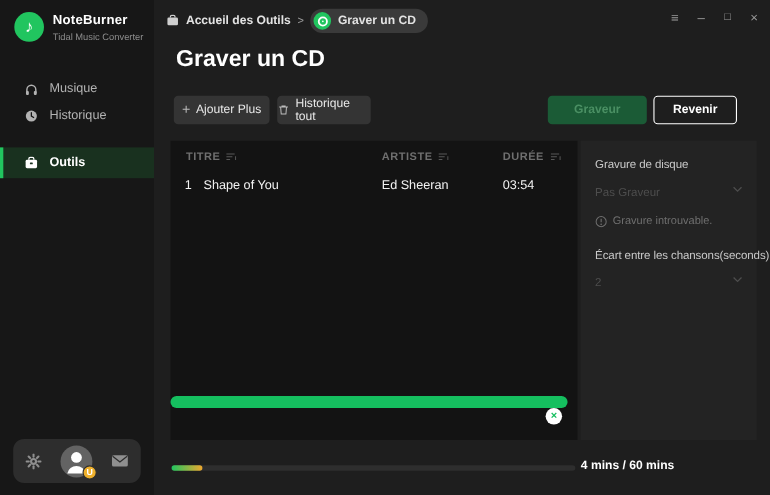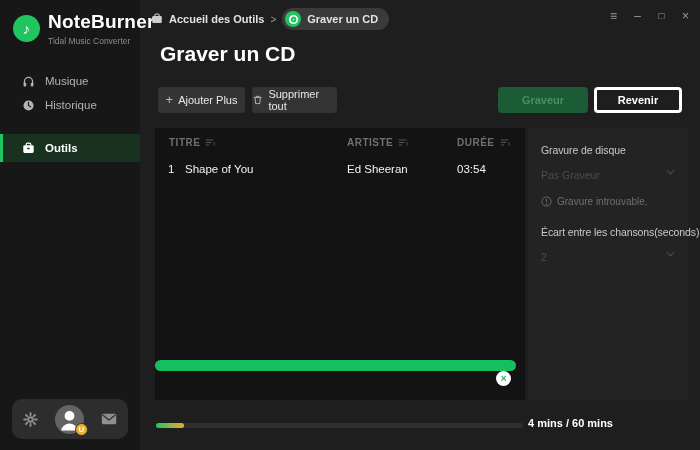--- a/index.html
+++ b/index.html
@@ -5,21 +5,21 @@
   * { margin:0; padding:0; box-sizing:border-box; }
   html,body { background:#111; }
   body { font-family:"Liberation Sans", sans-serif; }
   .window { position:relative; width:700px; height:450px; background:#1e1e1e; overflow:hidden; color:#e6e6e6; }
 
   
   .sidebar { position:absolute; left:0; top:0; width:140px; height:450px; background:#171717; }
   .logo-row { position:absolute; left:13px; top:11px; display:flex; gap:8px; align-items:center; }
   .logo-circle { width:27px; height:27px; border-radius:50%; background:var(--accent-green,#21c55f);
                  display:flex; align-items:center; justify-content:center; color:#fff; font-size:15px; font-weight:bold; }
-  .app-name { font-size:19px; font-weight:bold; color:#fff; letter-spacing:.2px; }
+  .app-name { font-size:12px; font-weight:bold; color:#fff; letter-spacing:.2px; }
   .app-sub  { font-size:8.5px; color:#8d8d8d; margin-top:3px; }
   .nav-item { position:absolute; left:0; width:140px; height:26px; display:flex; align-items:center; gap:10px;
               padding-left:22px; color:#b3b3b3; font-size:11.5px; cursor:pointer; }
   .nav-item svg { flex:0 0 auto; }
   .nav-item.active { background:var(--active-bg,#19311f); border-left:3px solid var(--accent-green,#21c55f);
                      padding-left:19px; color:#fff; font-weight:bold; height:28px; }
   .account-bar { position:absolute; left:12px; top:399px; width:116px; height:40px; background:#2d2d2d;
                  border-radius:10px; display:flex; align-items:center; justify-content:space-between; padding:0 11px; }
   .avatar { position:relative; width:29px; height:29px; border-radius:50%; background:#636363; cursor:pointer; }
   .badge { position:absolute; right:-4px; bottom:-2px; width:13px; height:13px; border-radius:50%;
@@ -38,21 +38,21 @@
   .win-controls { position:absolute; right:8px; top:7px; display:flex; gap:11px; color:#9c9c9c; }
   .win-controls span { width:13px; text-align:center; font-size:12px; cursor:pointer; line-height:18px; }
 
   
   .page-title { position:absolute; left:160px; top:42px; font-size:21px; font-weight:bold; color:#fff; }
   .btn { position:absolute; top:87px; height:26px; border-radius:4px; display:flex; align-items:center;
          justify-content:center; gap:5px; font-size:11px; color:#e8e8e8; cursor:pointer; background:#343434; }
   .btn-add   { left:158px; width:87px; }
   .btn-clear { left:252px; width:85px; }
   .btn-burn  { left:498px; width:90px; background:var(--burn-bg,#1b5b36); color:var(--burn-text,#4a8f63); font-weight:bold; }
-  .btn-back  { left:594px; width:88px; background:transparent; border:3px solid #ffffff; color:#fff; font-weight:bold; }
+  .btn-back  { left:594px; width:76px; background:transparent; border:1px solid #ffffff; color:#fff; font-weight:bold; }
   .btn .plus { color:#b9b9b9; font-size:13px; font-weight:normal; margin-top:-1px; }
 
   
   .tracklist { position:absolute; left:155px; top:128px; width:370px; height:272px; background:#131313; }
   .th { position:absolute; top:9px; font-size:10px; font-weight:bold; letter-spacing:.5px; color:#6f6f6f;
         display:flex; align-items:center; gap:5px; }
   .th-title{left:14px} .th-artist{left:192px} .th-dur{left:302px}
   .sort { color:#585858; cursor:pointer; display:flex; }
   .trow { position:absolute; left:0; top:31px; width:100%; height:24px; cursor:pointer; }
   .td { position:absolute; top:4px; font-size:11.5px; color:#f2f2f2; }
@@ -186,21 +186,21 @@
   <h1 class="page-title">Graver un CD</h1>
 
   <div class="btn btn-add">
     <span class="plus">+</span>
     <span>Ajouter Plus</span>
   </div>
   <div class="btn btn-clear">
     <svg width="12" height="12" viewBox="0 0 14 14" style="color:#bdbdbd">
       <path d="M2.2 3.8 h9.6 M5.3 3.8 V2.5 h3.4 V3.8 M3.8 3.8 l0.6 7.6 h5.2 l0.6-7.6" stroke="currentColor" stroke-width="1.1" fill="none"></path>
     </svg>
-    <span>Supprimer tout</span>
+    <span>Historique tout</span>
   </div>
   <div class="btn btn-burn">
     <span>Graveur</span>
   </div>
   <div class="btn btn-back">
     <span>Revenir</span>
   </div>
 
   <section class="tracklist">
     <div class="th th-title">

